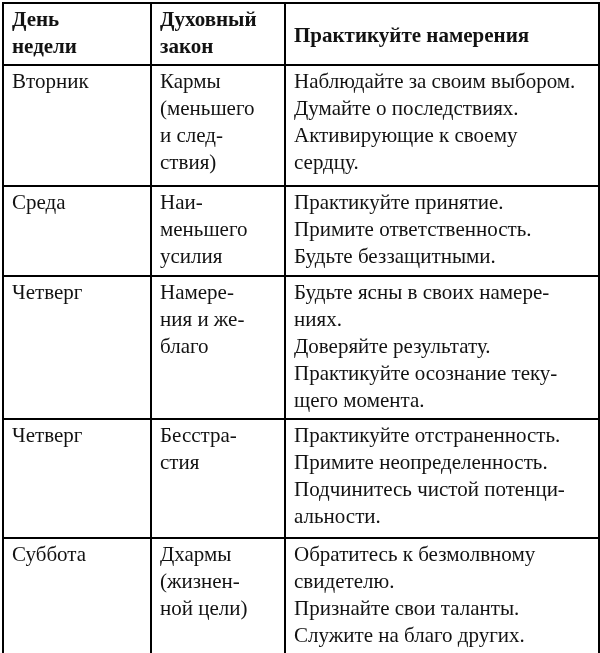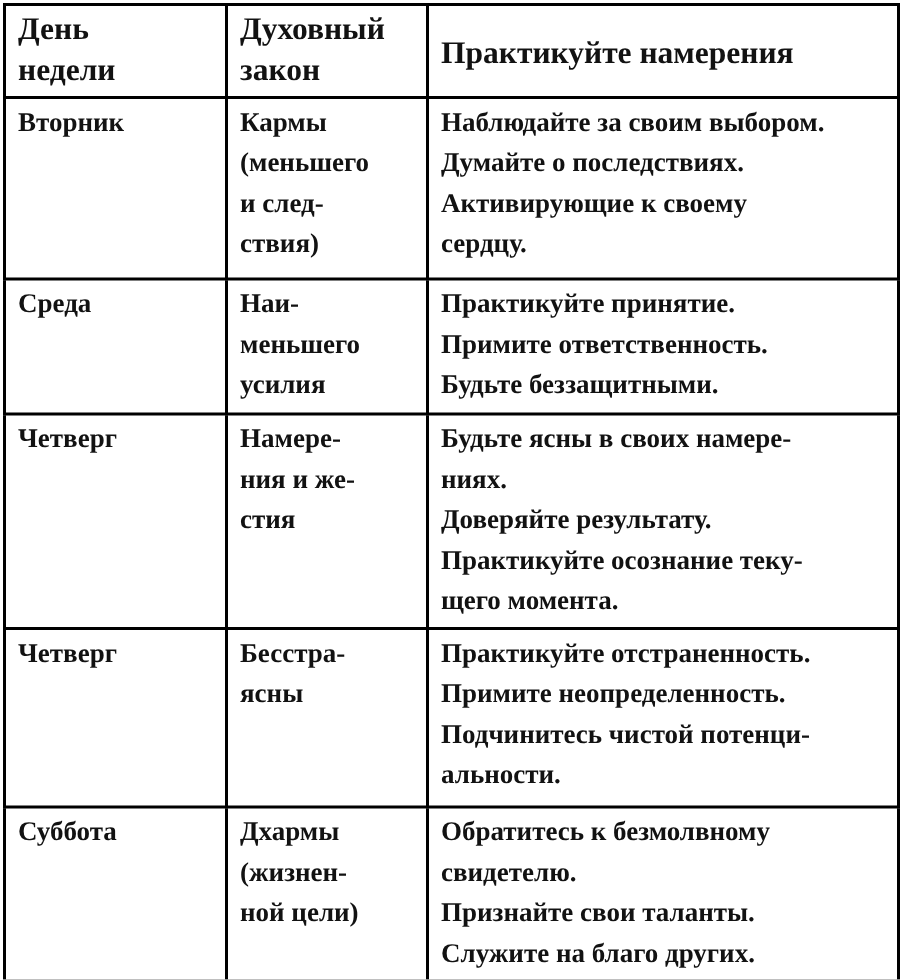--- a/index.html
+++ b/index.html
@@ -18,25 +18,25 @@
     table-layout: fixed;
     width: 596px;
     margin: 2px 0 0 2px;
   }
   table.spiritual-table td,
   table.spiritual-table th {
     border: 2px solid #000000;
     vertical-align: top;
     text-align: left;
     padding: 2px 8px 4px 8px;
-    font-size: 18px;
+    font-size: 21px;
     line-height: 27px;
     white-space: pre-line;
     overflow: hidden;
-    font-weight: bold;
+    font-weight: normal;
   }
   table.spiritual-table th {
     font-weight: bold;
     font-size: 21px;
   }
   table.spiritual-table th.intentions-header {
     vertical-align: middle;
     padding-top: 6px;
   }
   
@@ -87,31 +87,31 @@
 меньшего
 усилия</td>
       <td>Практикуйте принятие.
 Примите ответственность.
 Будьте беззащитными.</td>
     </tr>
     <tr class="row-thursday">
       <td>Четверг</td>
       <td>Намере-
 ния и же-
-стия</td>
+благо</td>
       <td>Будьте ясны в своих намере-
 ниях.
 Доверяйте результату.
 Практикуйте осознание теку-
 щего момента.</td>
     </tr>
     <tr class="row-friday">
       <td>Четверг</td>
       <td>Бесстра-
-ясны</td>
+стия</td>
       <td>Практикуйте отстраненность.
 Примите неопределенность.
 Подчинитесь чистой потенци-
 альности.</td>
     </tr>
     <tr class="row-saturday">
       <td>Суббота</td>
       <td>Дхармы
 (жизнен-
 ной цели)</td>

